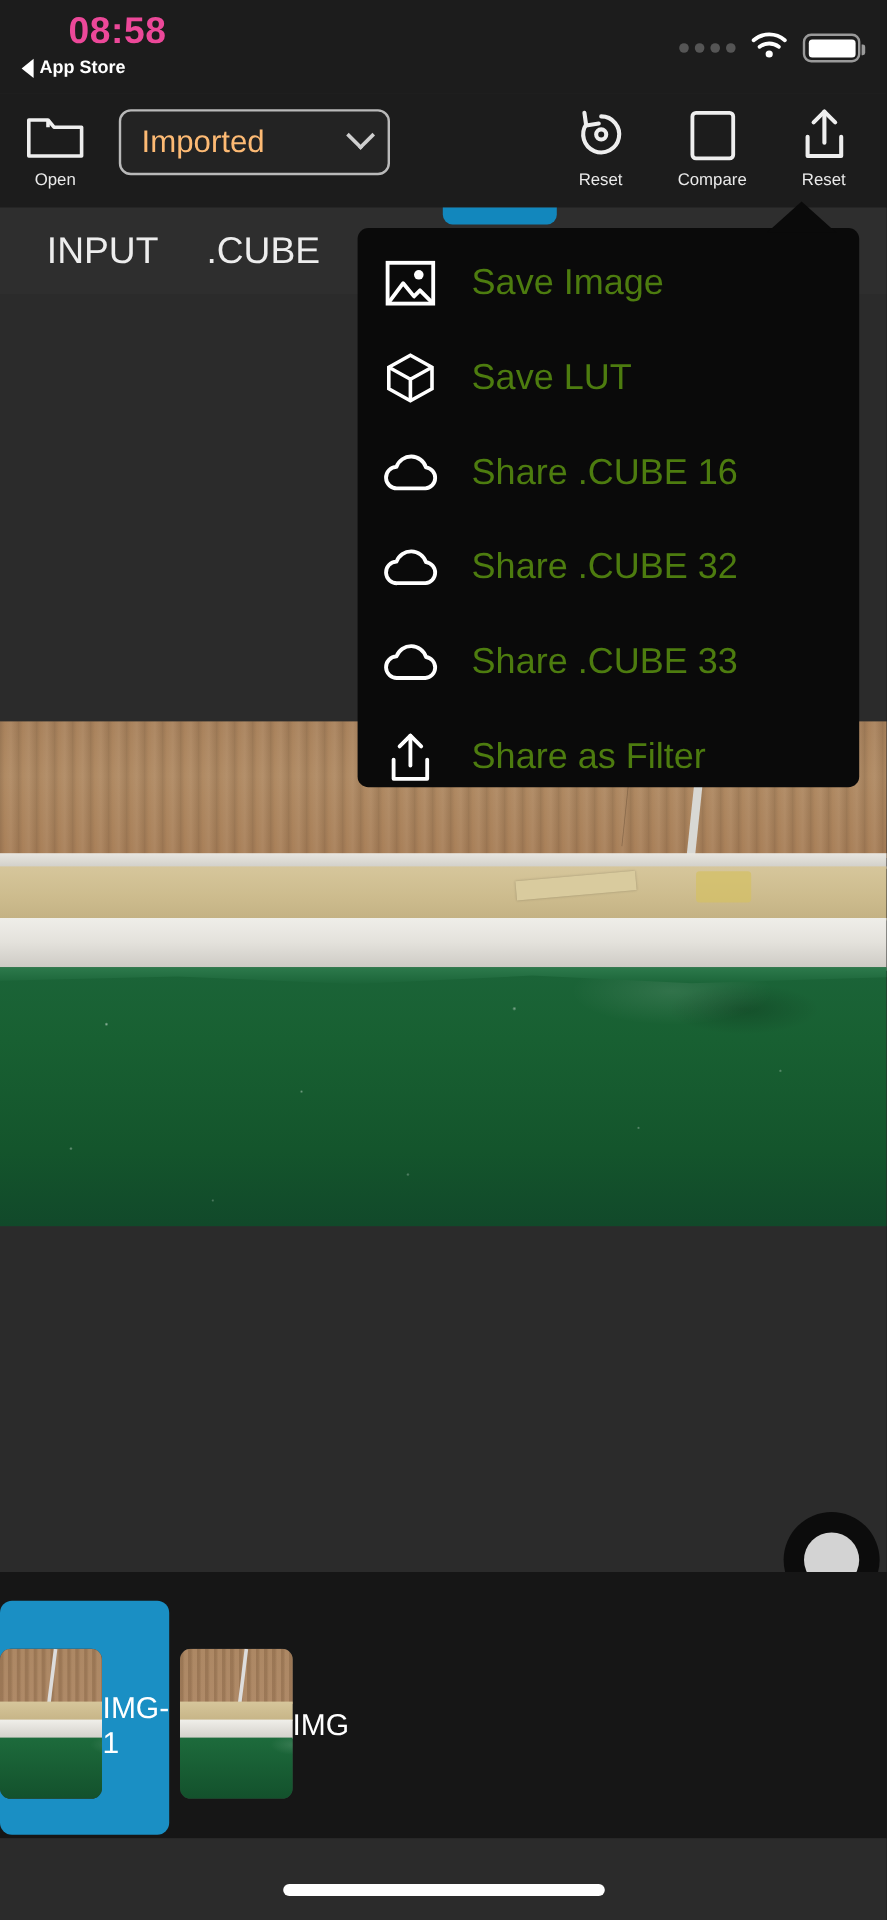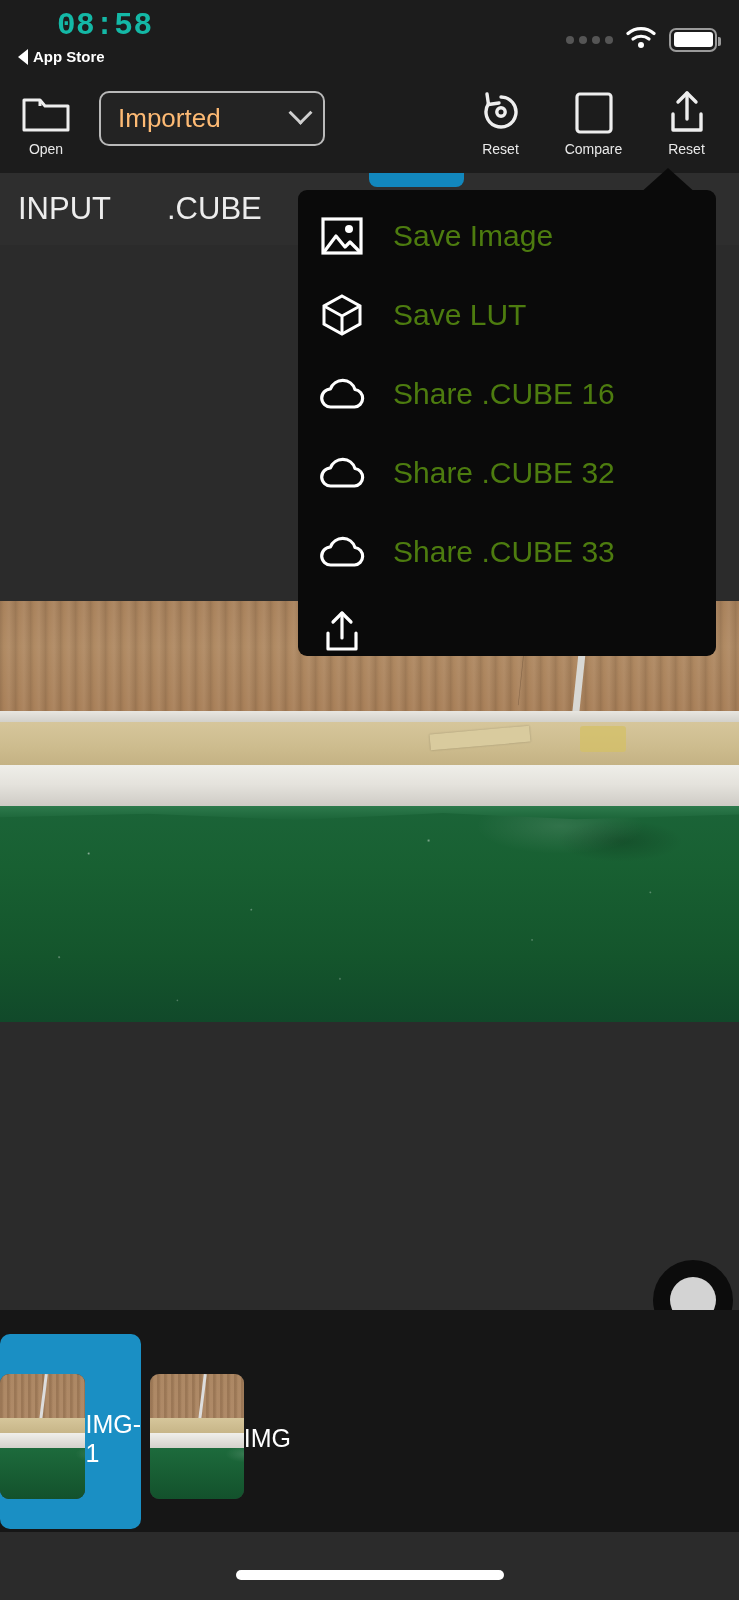--- a/index.html
+++ b/index.html
@@ -16,23 +16,22 @@
   }
 
   
   .statusbar {
     position: absolute; top: 0; left: 0;
     width: 739px; height: 78px;
     background: #1c1c1c;
   }
   .sb-time {
     position: absolute; left: 57px; top: 8px;
-    color: #14b8a6; font-size: 31px; font-weight: bold;
+    color: #ec4899; font-size: 31px; font-weight: bold;
     letter-spacing: 0.5px;
-    font-family: Liberation Mono, monospace;
   }
   .sb-back {
     position: absolute; left: 18px; top: 48px;
     color: #ffffff; font-size: 15px; font-weight: bold;
     display: flex; align-items: center; gap: 5px;
   }
   .sb-back .caret {
     display: inline-block;
     width: 0; height: 0;
     border-top: 8px solid transparent;
@@ -99,21 +98,21 @@
     width: 739px; height: 72px;
     background: #2e2e2e;
   }
   .tab-pill {
     position: absolute; top: 0px; left: 369px;
     width: 95px; height: 14px; background: #1287bd;
     border-radius: 0 0 8px 8px;
   }
   .tabs {
     position: absolute; top: 0; left: 0; height: 72px;
-    display: flex; align-items: center; gap: 16px;
+    display: flex; align-items: center; gap: 0; padding-left: 21px;
   }
   .tab {
     color: #ededed; font-size: 31px; padding: 0 20px;
     white-space: nowrap;
   }
   .tab:first-child { padding-left: 18px; }
 
   
   .canvas {
     position: absolute; top: 245px; left: 0;
@@ -418,20 +417,21 @@
     </div>
 
     <div class="mitem">
       <span class="mico">
         <svg width="44" height="44" viewBox="0 0 44 44">
           <path d="M22 4v25" stroke="#fff" stroke-width="3.2" stroke-linecap="round"></path>
           <path d="M13 13l9-9 9 9" fill="none" stroke="#fff" stroke-width="3.2" stroke-linecap="round" stroke-linejoin="round"></path>
           <path d="M8 24v16h28V24" fill="none" stroke="#fff" stroke-width="3.2" stroke-linecap="round" stroke-linejoin="round"></path>
         </svg>
       </span>
+      <span class="mlbl">Share as Filter</span>
     </div>
   </div>
 
   <div class="filmstrip">
     <div class="thumb sel">
       <div class="thumb-img">
         <div class="ti-wood"></div>
         <div class="ti-mdf"></div>
         <div class="ti-trim"></div>
         <div class="ti-green"></div>

